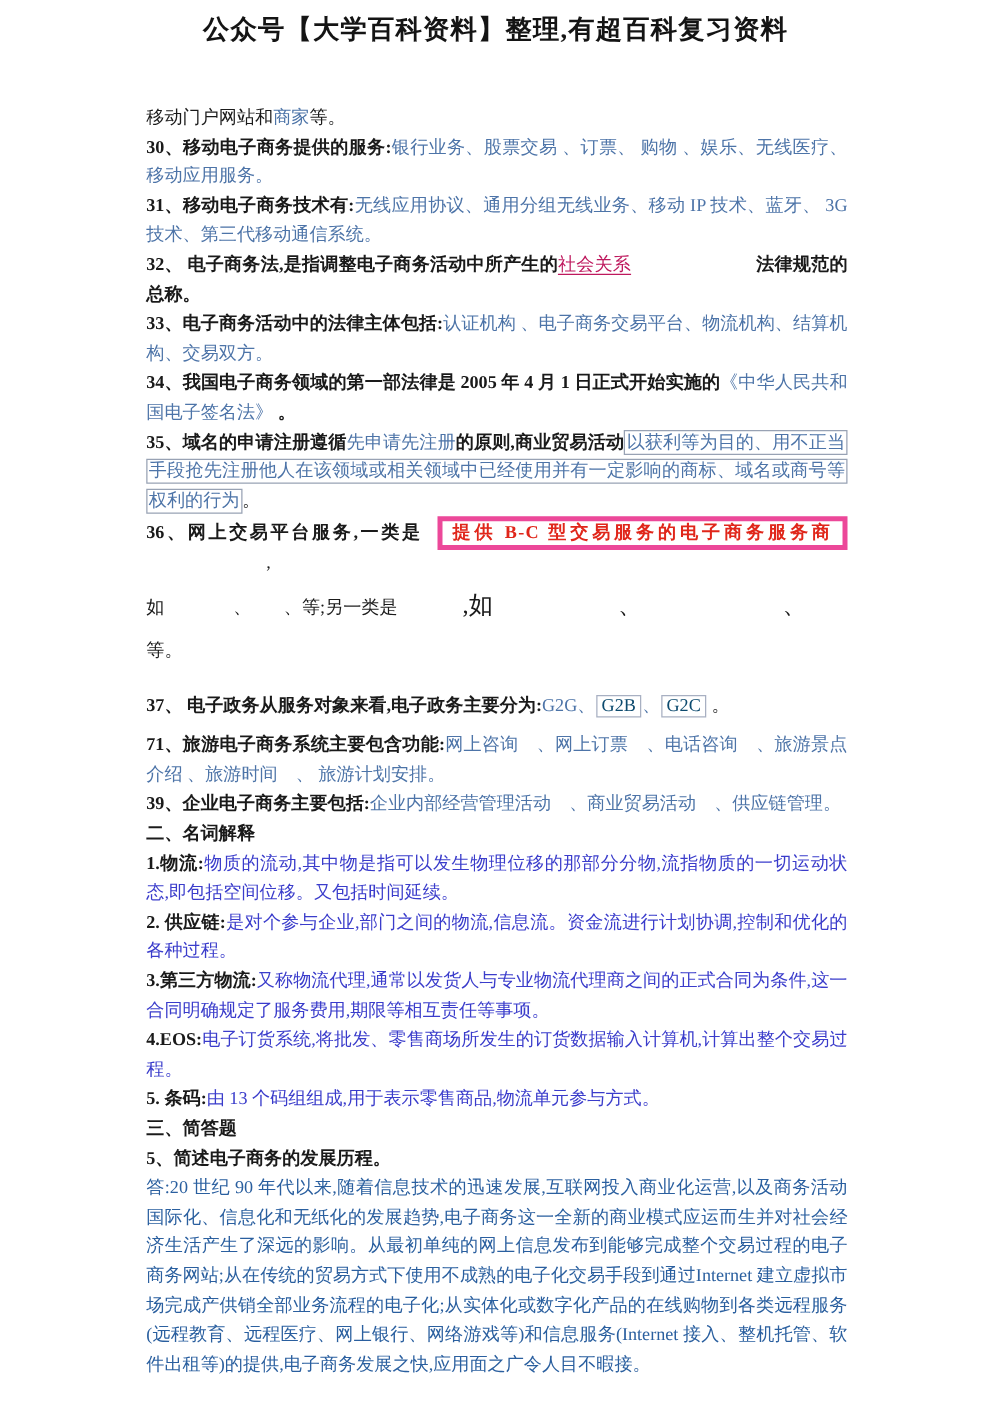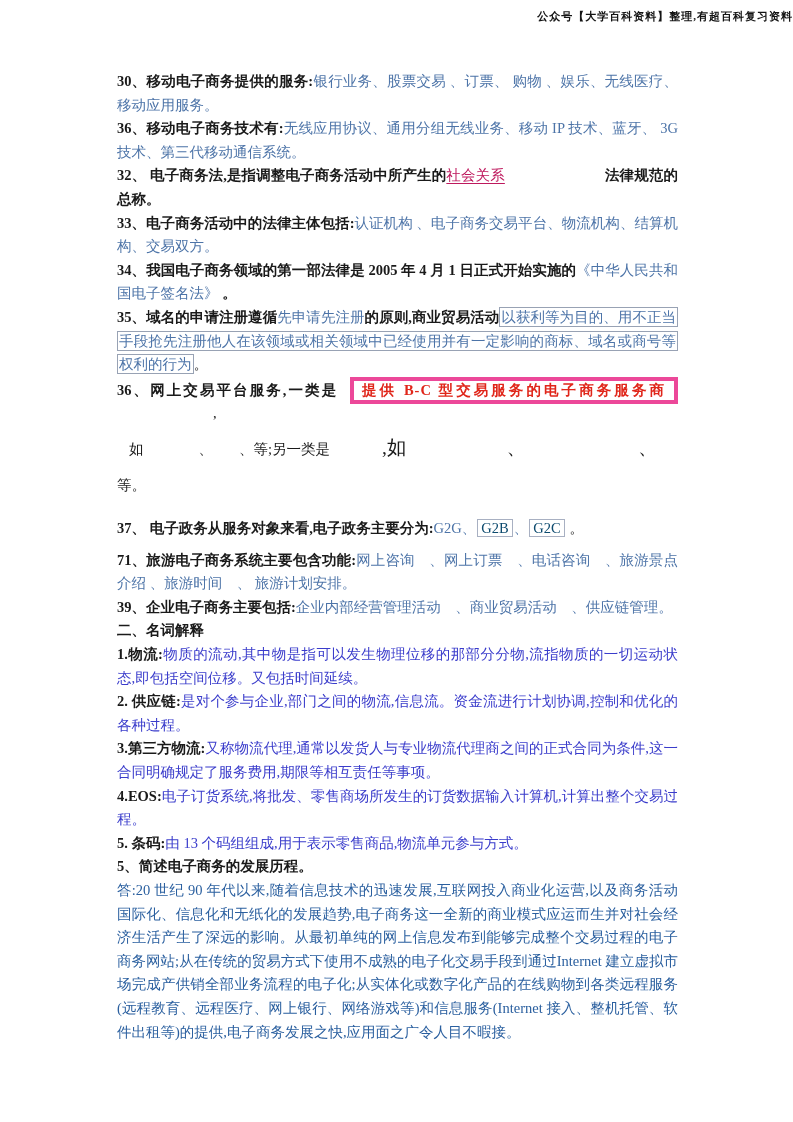--- a/index.html
+++ b/index.html
@@ -6,22 +6,22 @@
   .page{
     position:relative;
     width:793px;height:1122px;
     background:#ffffff;
     overflow:hidden;
     font-family:"Liberation Serif", serif;
     color:#1a1a1a;
   }
   .title{
     padding-top:9px;
-    text-align:right;
-    font-size:11px;
+    text-align:center;
+    font-size:21px;
     font-weight:bold;
     color:#141414;
     letter-spacing:1px;
   }
   .content{
     margin:46px 115px 0 117px;
     font-size:14.5px;
     line-height:23.6px;
   }
   .para{margin:0;text-align:justify;}
@@ -47,45 +47,47 @@
     color:#e0261a;
     font-weight:bold;
     border:4px solid #ec4899;
     padding:1px 9px 2px 6px;
     letter-spacing:1px;
   }
   .big{font-size:19.5px;}
   .spacer{display:inline-block;height:1px;}
   .mt2{margin-top:2px;}
   .mt6{margin-top:6px;}
-  .mt10{margin-top:10px;margin-left:12px;}
+  .mt10{margin-top:10px;}
   .mt12{margin-top:12px;}
   .mt20{margin-top:20px;}
   .mb8{margin-bottom:8px;}
 </style>
 </head>
 <body>
 
 <div class="page">
   <div class="title">公众号【大学百科资料】整理,有超百科复习资料</div>
   <div class="content" id="doc-content">
+      <p class="para"><span class="">移动门户网站和</span><span class="blue">商家</span><span class="">等。</span></p>
       <p class="para"><span class="b">30、移动电子商务提供的服务:</span><span class="blue">银行业务、股票交易 、订票、 购物 、娱乐、无线医疗、移动应用服务。</span></p>
-      <p class="para"><span class="b">36、移动电子商务技术有:</span><span class="blue">无线应用协议、通用分组无线业务、移动 IP 技术、蓝牙、 3G 技术、第三代移动通信系统。</span></p>
+      <p class="para"><span class="b">31、移动电子商务技术有:</span><span class="blue">无线应用协议、通用分组无线业务、移动 IP 技术、蓝牙、 3G 技术、第三代移动通信系统。</span></p>
       <p class="para"><span class="b">32、 电子商务法,是指调整电子商务活动中所产生的</span><span class="blueu">社会关系</span><span class="spacer" style="width: 100px;"></span><span class="b">法律规范的总称。</span></p>
       <p class="para"><span class="b">33、电子商务活动中的法律主体包括:</span><span class="blue">认证机构 、电子商务交易平台、物流机构、结算机构、交易双方。</span></p>
       <p class="para"><span class="b">34、我国电子商务领域的第一部法律是 2005 年 4 月 1 日正式开始实施的</span><span class="blue">《中华人民共和国电子签名法》</span><span class="b"> 。</span></p>
       <p class="para"><span class="b">35、域名的申请注册遵循</span><span class="blue">先申请先注册</span><span class="b">的原则,商业贸易活动</span><span class="bluebox">以获利等为目的、用不正当手段抢先注册他人在该领域或相关领域中已经使用并有一定影响的商标、域名或商号等权利的行为</span><span class="">。</span></p>
       <p class="para mt2"><span class="b">36、网上交易平台服务,一类是 </span><span class="spacer" style="width: 6px;"></span><span class="redbox">提供 B-C 型交易服务的电子商务服务商</span><span class="spacer" style="width: 96px;"></span><span class="">,</span></p>
       <p class="para mt10"><span class="">如</span><span class="spacer" style="width: 55px;"></span><span class="">、</span><span class="spacer" style="width: 26px;"></span><span class="">、等;另一类是</span><span class="spacer" style="width: 52px;"></span><span class="big">,如</span><span class="spacer" style="width: 100px;"></span><span class="big">、</span><span class="spacer" style="width: 112px;"></span><span class="big">、</span></p>
       <p class="para mt12"><span class="">等。</span></p>
       <p class="para mt20 mb8"><span class="b">37、 电子政务从服务对象来看,电子政务主要分为:</span><span class="blue">G2G</span><span class="blue">、</span><span class="gbox">G2B</span><span class="blue">、</span><span class="gbox">G2C</span><span class=""> 。</span></p>
       <p class="para mt6"><span class="b">71、旅游电子商务系统主要包含功能:</span><span class="blue">网上咨询　、网上订票　、电话咨询　、旅游景点介绍 、旅游时间　、 旅游计划安排。</span></p>
       <p class="para"><span class="b">39、企业电子商务主要包括:</span><span class="blue">企业内部经营管理活动　、商业贸易活动　、供应链管理。</span></p>
       <p class="para"><span class="b">二、名词解释</span></p>
       <p class="para"><span class="b">1.物流:</span><span class="vio">物质的流动,其中物是指可以发生物理位移的那部分分物,流指物质的一切运动状态,即包括空间位移。又包括时间延续。</span></p>
       <p class="para"><span class="b">2. 供应链:</span><span class="vio">是对个参与企业,部门之间的物流,信息流。资金流进行计划协调,控制和优化的各种过程。</span></p>
       <p class="para"><span class="b">3.第三方物流:</span><span class="vio">又称物流代理,通常以发货人与专业物流代理商之间的正式合同为条件,这一合同明确规定了服务费用,期限等相互责任等事项。</span></p>
       <p class="para"><span class="b">4.EOS:</span><span class="vio">电子订货系统,将批发、零售商场所发生的订货数据输入计算机,计算出整个交易过程。</span></p>
       <p class="para"><span class="b">5. 条码:</span><span class="vio">由 13 个码组组成,用于表示零售商品,物流单元参与方式。</span></p>
+      <p class="para"><span class="b">三、简答题</span></p>
       <p class="para"><span class="b">5、简述电子商务的发展历程。</span></p>
       <p class="para"><span class="ans">答:20 世纪 90 年代以来,随着信息技术的迅速发展,互联网投入商业化运营,以及商务活动国际化、信息化和无纸化的发展趋势,电子商务这一全新的商业模式应运而生并对社会经济生活产生了深远的影响。从最初单纯的网上信息发布到能够完成整个交易过程的电子商务网站;从在传统的贸易方式下使用不成熟的电子化交易手段到通过Internet 建立虚拟市场完成产供销全部业务流程的电子化;从实体化或数字化产品的在线购物到各类远程服务(远程教育、远程医疗、网上银行、网络游戏等)和信息服务(Internet 接入、整机托管、软件出租等)的提供,电子商务发展之快,应用面之广令人目不暇接。</span></p>
     </div>
 </div>
 
 </body></html>

